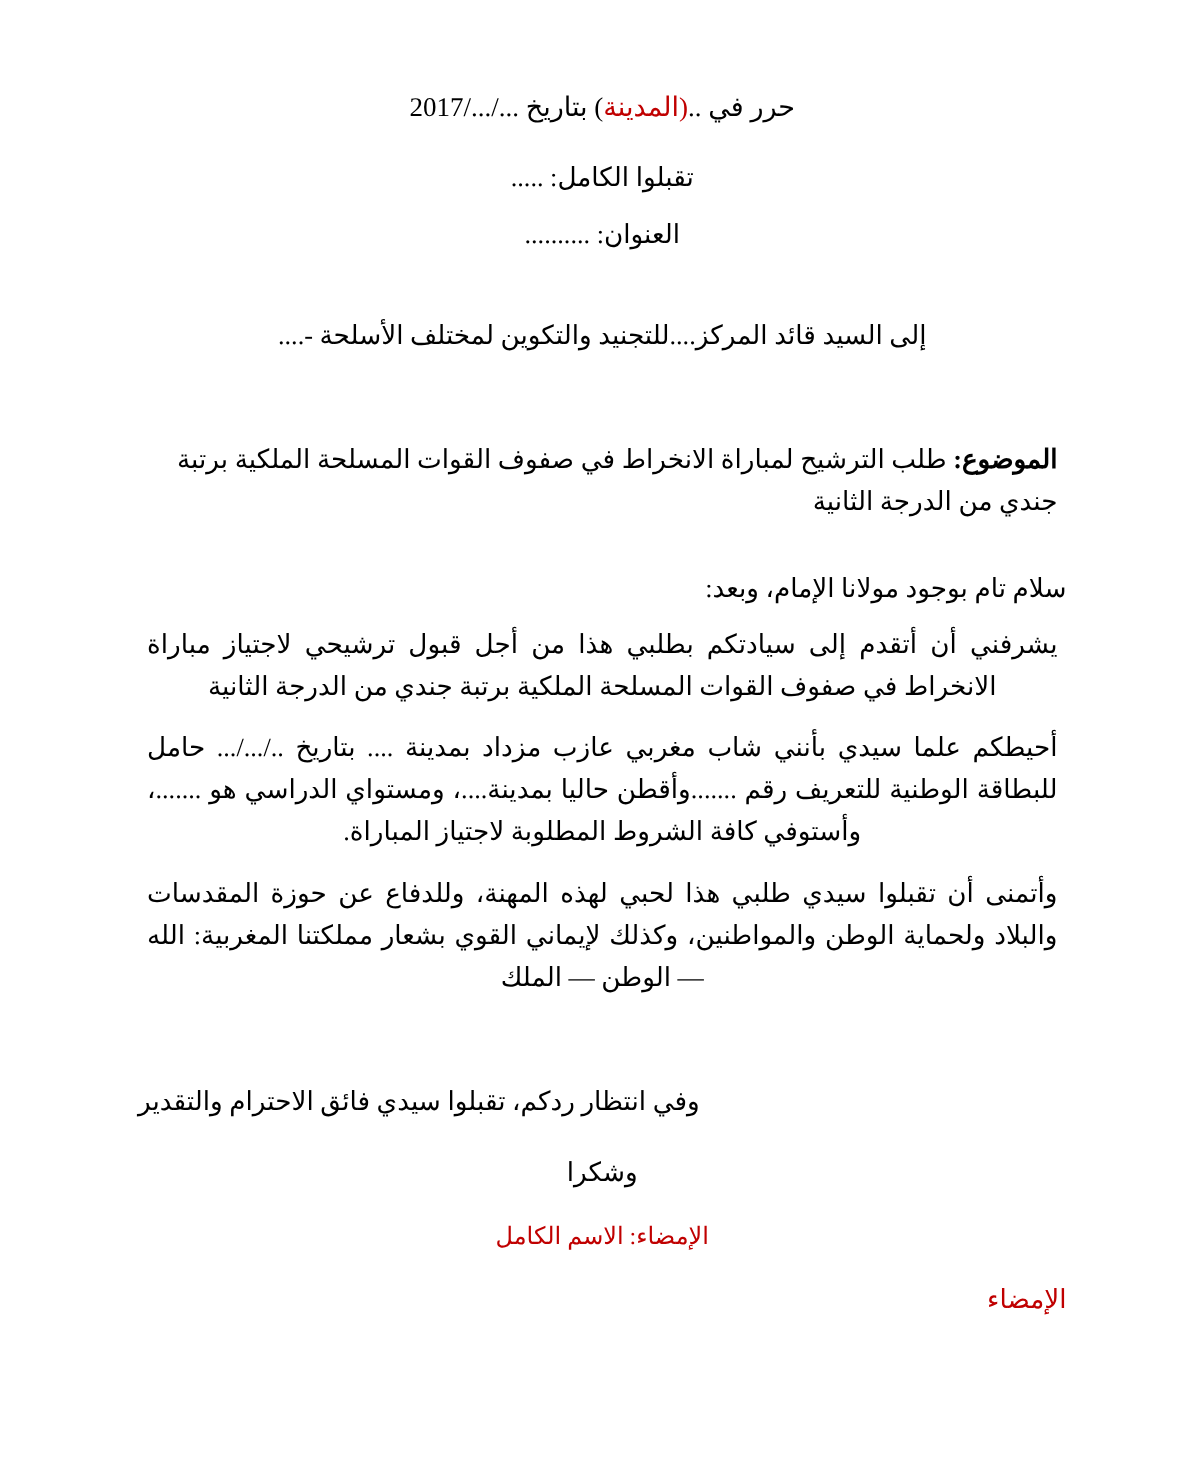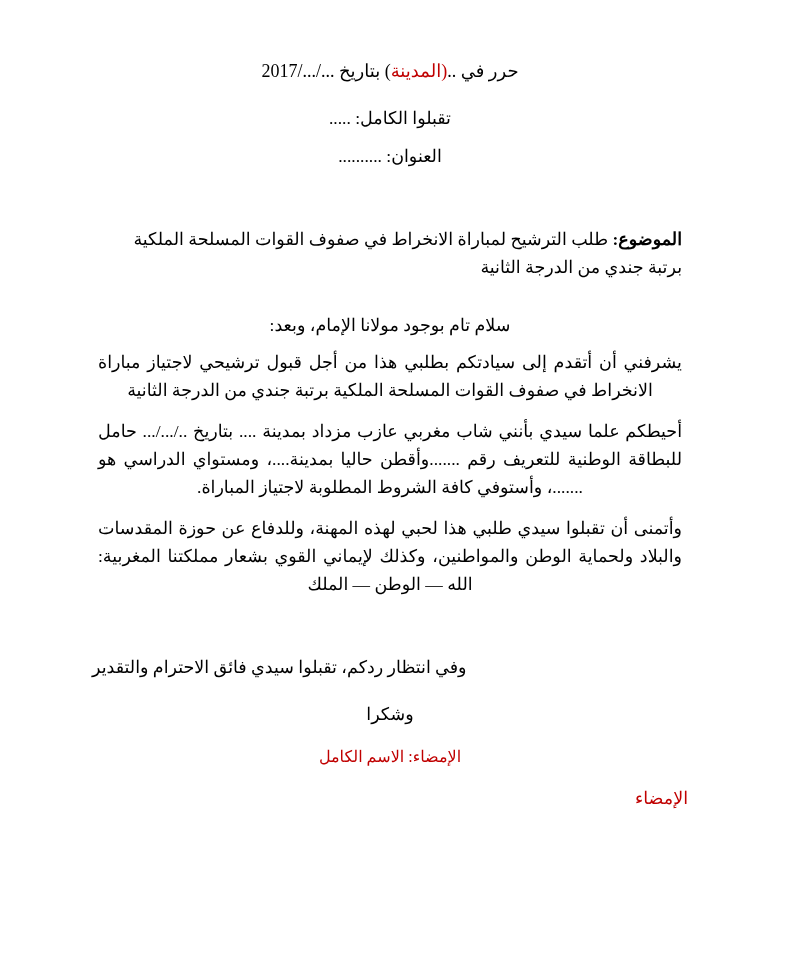--- a/index.html
+++ b/index.html
@@ -12,21 +12,21 @@
     height: 976px;
     font-family: "Liberation Serif", "DejaVu Serif", serif;
     color: #000000;
     direction: rtl;
   }
   .page {
     position: relative;
     width: 800px;
     height: 976px;
     box-sizing: border-box;
-    padding: 60px 112px 20px 92px;
+    padding: 60px 89px 20px 92px;
     background: #fff;
   }
 
   .header-date {
     text-align: center;
     font-size: 18px;
     margin: 0 0 26px 0;
   }
   .red { color: #c00000; }
 
@@ -43,21 +43,21 @@
     font-size: 17.5px;
     margin: 46px 0 0 0;
   }
   .subject {
     font-size: 17.5px;
     margin: 58px 0 0 0;
     line-height: 1.6;
   }
   .subject b { font-weight: bold; }
   .salutation {
-    text-align: center;
+    text-align: right;
     font-size: 17.5px;
     margin: 34px 0 0 0;
   }
   .para {
     font-size: 17.5px;
     line-height: 1.62;
     margin: 12px 0 0 0;
     text-align: justify;
     text-align-last: center;
   }
@@ -95,20 +95,21 @@
     <div class="ident-line">
       <span>تقبلوا الكامل:</span>
       <span>.....</span>
     </div>
     <div class="ident-line">
       <span>العنوان:</span>
       <span>..........</span>
     </div>
   </div>
 
+  <div class="recipient">إلى السيد قائد المركز....للتجنيد والتكوين لمختلف الأسلحة -....</div>
 
   <div class="subject inner-narrow">
     <b>الموضوع:</b><span> طلب الترشيح لمباراة الانخراط في صفوف القوات المسلحة الملكية برتبة جندي من الدرجة الثانية</span>
   </div>
 
   <div class="salutation">سلام تام بوجود مولانا الإمام، وبعد:</div>
 
   <div class="para inner-narrow">يشرفني أن أتقدم إلى سيادتكم بطلبي هذا من أجل قبول ترشيحي لاجتياز مباراة الانخراط في صفوف القوات المسلحة الملكية برتبة جندي من الدرجة الثانية</div>
   <div class="para inner-narrow">أحيطكم علما سيدي بأنني شاب مغربي عازب مزداد بمدينة .... بتاريخ ../.../... حامل للبطاقة الوطنية للتعريف رقم .......وأقطن حاليا بمدينة....، ومستواي الدراسي هو .......، وأستوفي كافة الشروط المطلوبة لاجتياز المباراة.</div>
   <div class="para inner-narrow">وأتمنى أن تقبلوا سيدي طلبي هذا لحبي لهذه المهنة، وللدفاع عن حوزة المقدسات والبلاد ولحماية الوطن والمواطنين، وكذلك لإيماني القوي بشعار مملكتنا المغربية: الله — الوطن — الملك</div>

